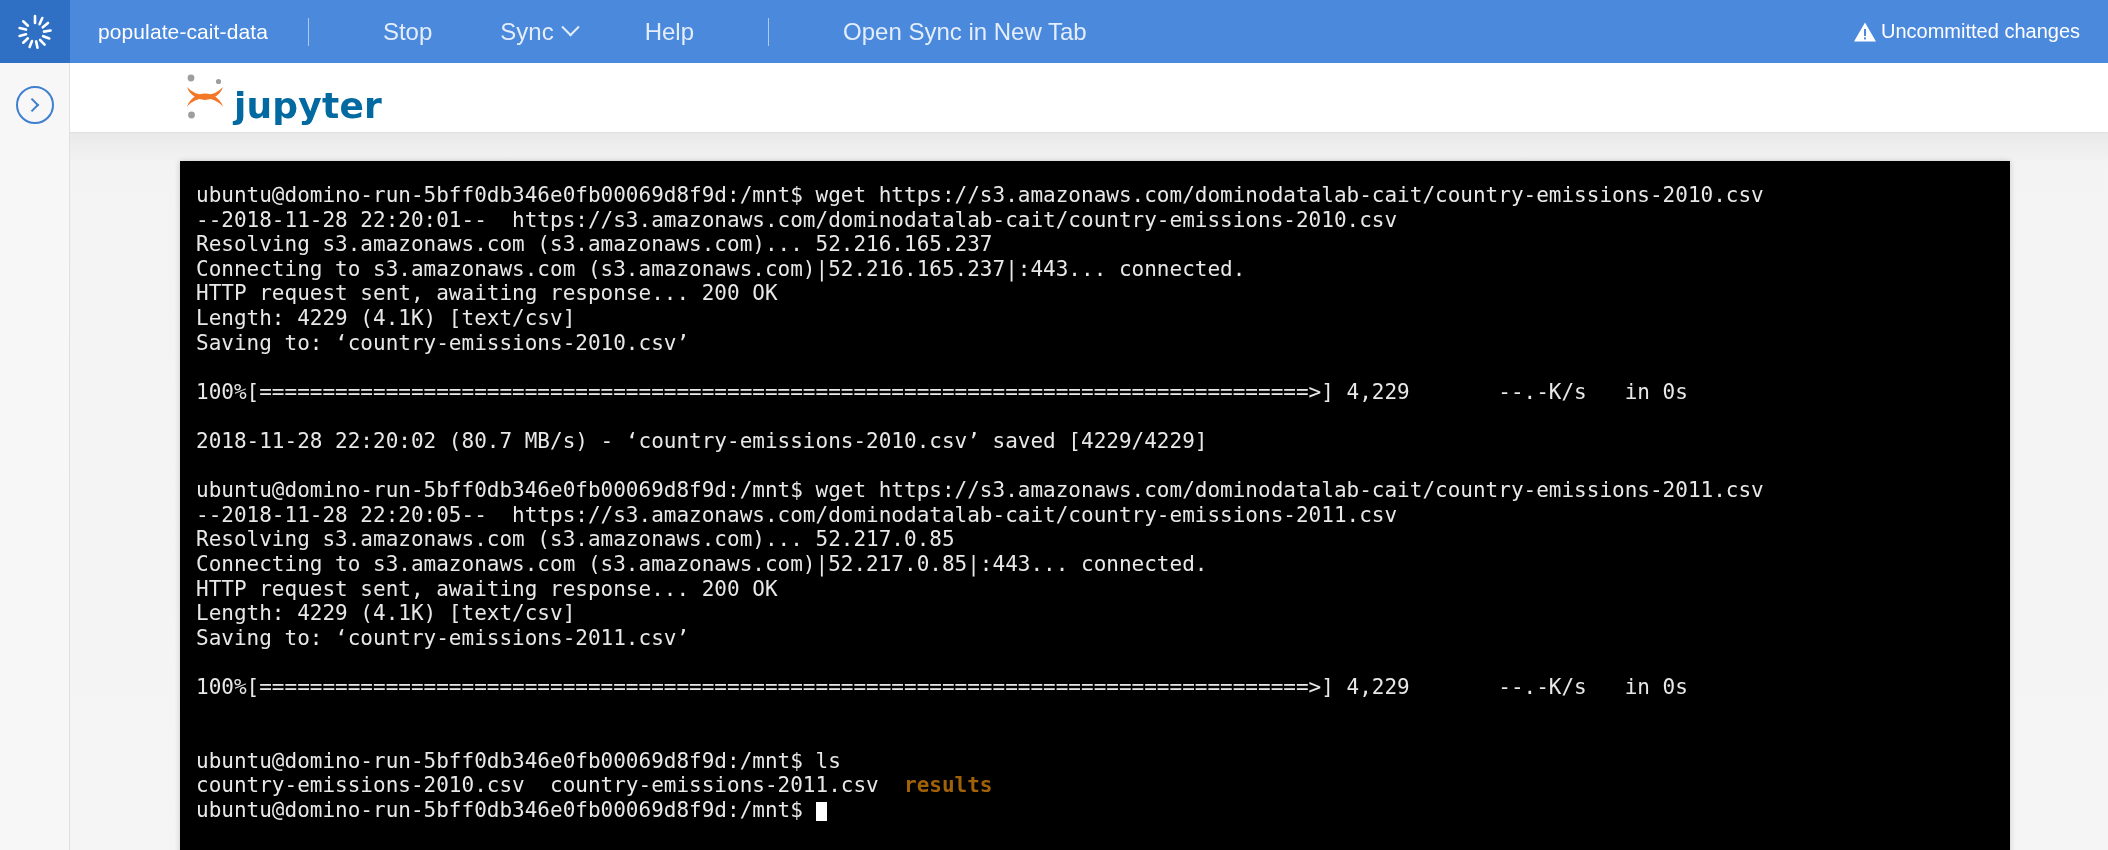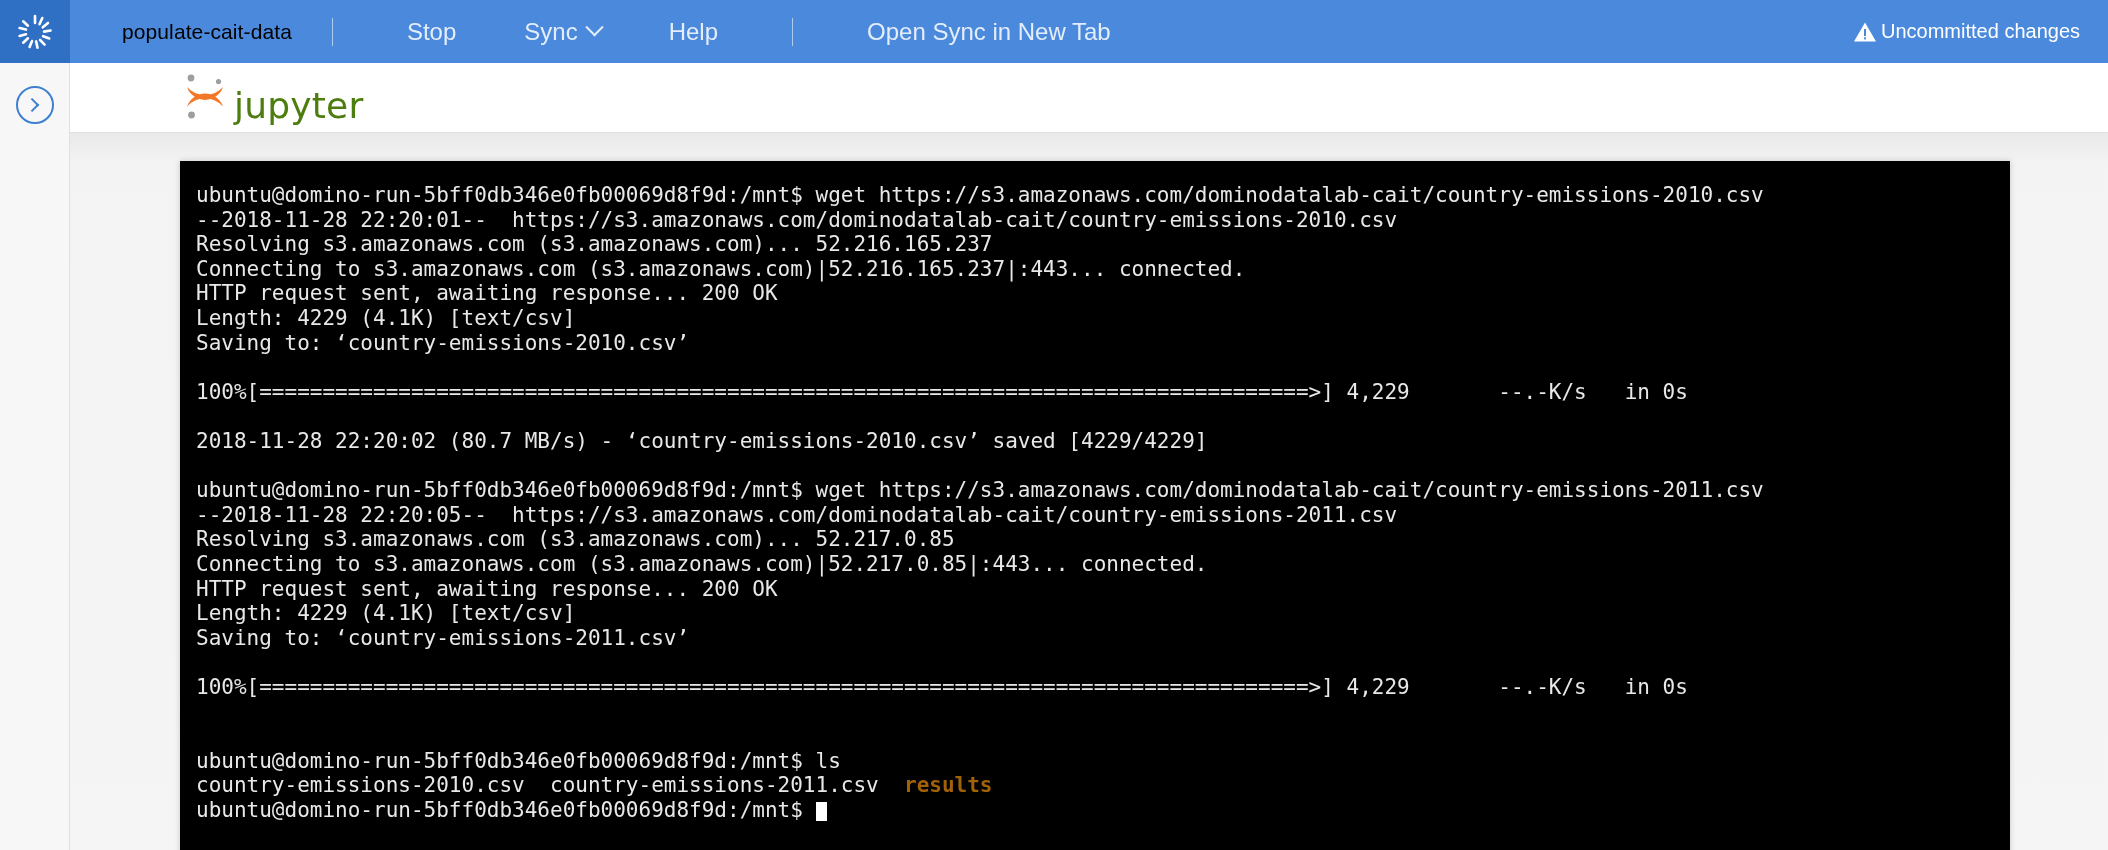--- a/index.html
+++ b/index.html
@@ -20,26 +20,25 @@
   }
   .logo-box {
     width: 70px; height: 63px;
     background: #2f6fc4;
     display: flex; align-items: center; justify-content: center;
     flex: 0 0 70px;
   }
   .logo-box svg { display: block; }
 
   .nav-title {
-    color: #000000;
+    color: #ffffff;
     font-size: 21px;
-    padding: 0 0 0 20px;
+    padding: 0 0 0 28px;
     white-space: nowrap;
     letter-spacing: 0.1px;
-    margin-left: 32px;
   }
   .nav-sep {
     width: 1px; height: 28px;
     background: rgba(255,255,255,0.55);
     margin: 0 40px;
     flex: 0 0 1px;
   }
   .nav-item {
     color: #e4edfa;
     font-size: 24px;
@@ -95,24 +94,24 @@
     background: #ffffff;
     border-bottom: 1px solid #e0e0e0;
     display: flex; align-items: center;
   }
   .jup-logo-wrap {
     display: flex; align-items: center;
     margin-left: 110px; gap: 4px;
   }
   .jup-word {
     font-size: 36px;
-    color: #4d7c0f;
+    color: #0369a1;
     font-family: "DejaVu Sans", sans-serif;
     letter-spacing: 0.2px;
-    font-weight: 400;
+    font-weight: 700;
     margin-top: 16px;
   }
 
   
   .content {
     position: absolute;
     top: 133px; left: 70px;
     width: 2038px; height: 717px;
     background: linear-gradient(to bottom, #e9e9e9 0px, #f3f3f3 30px, #f5f5f5 100%);
   }

